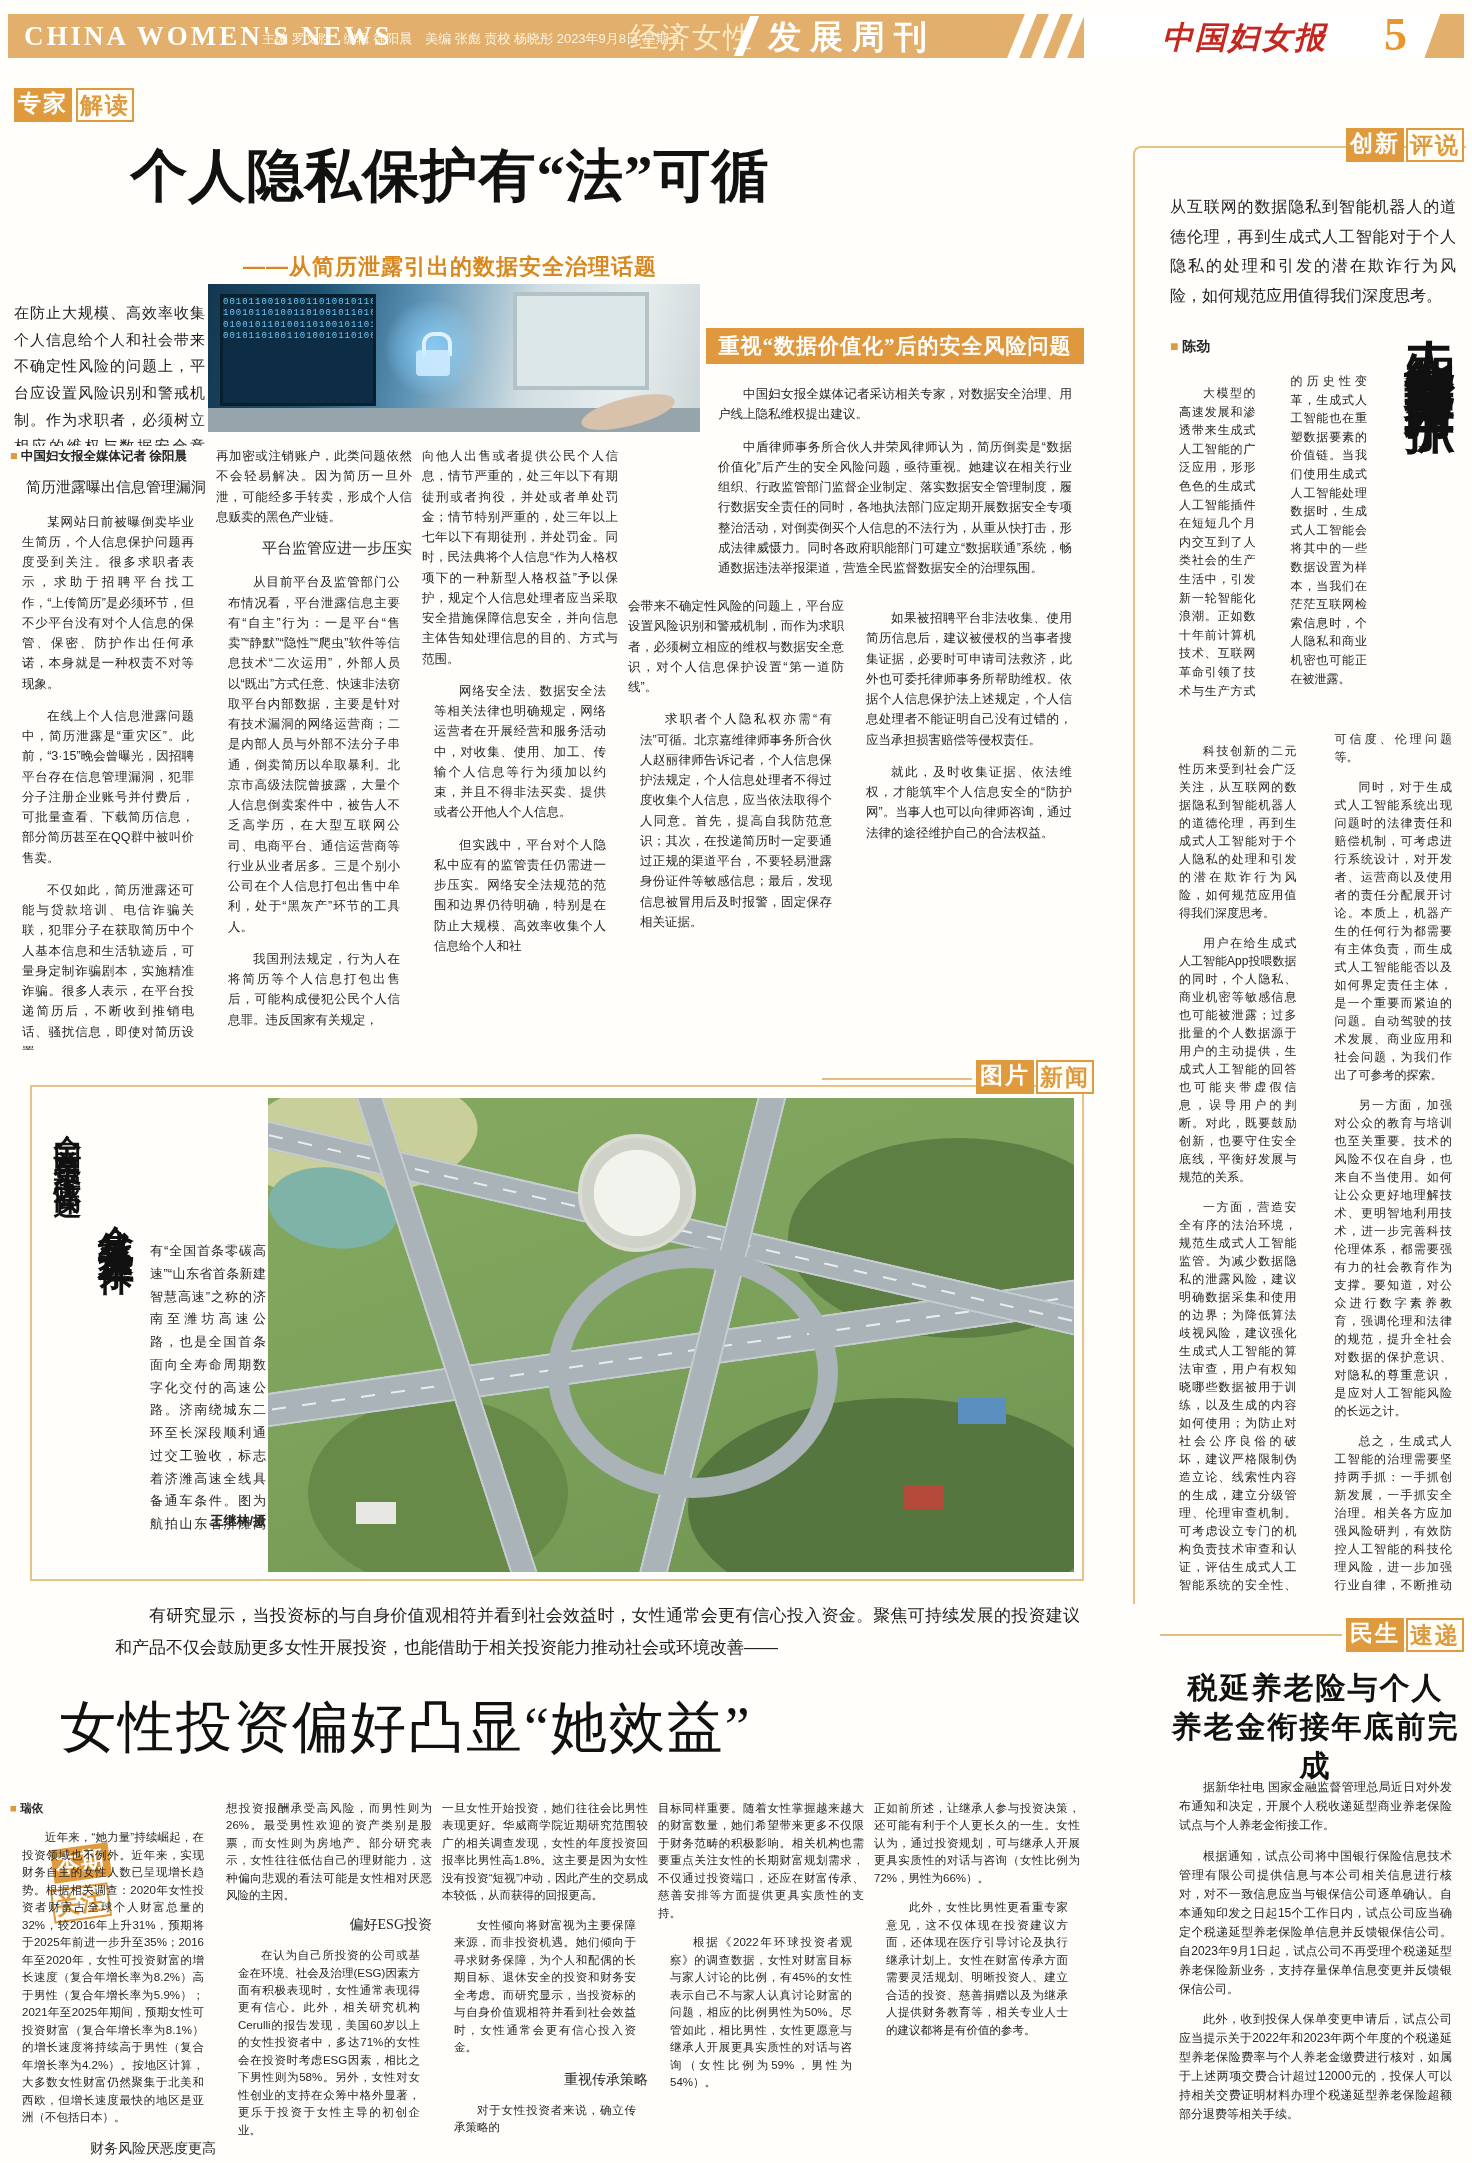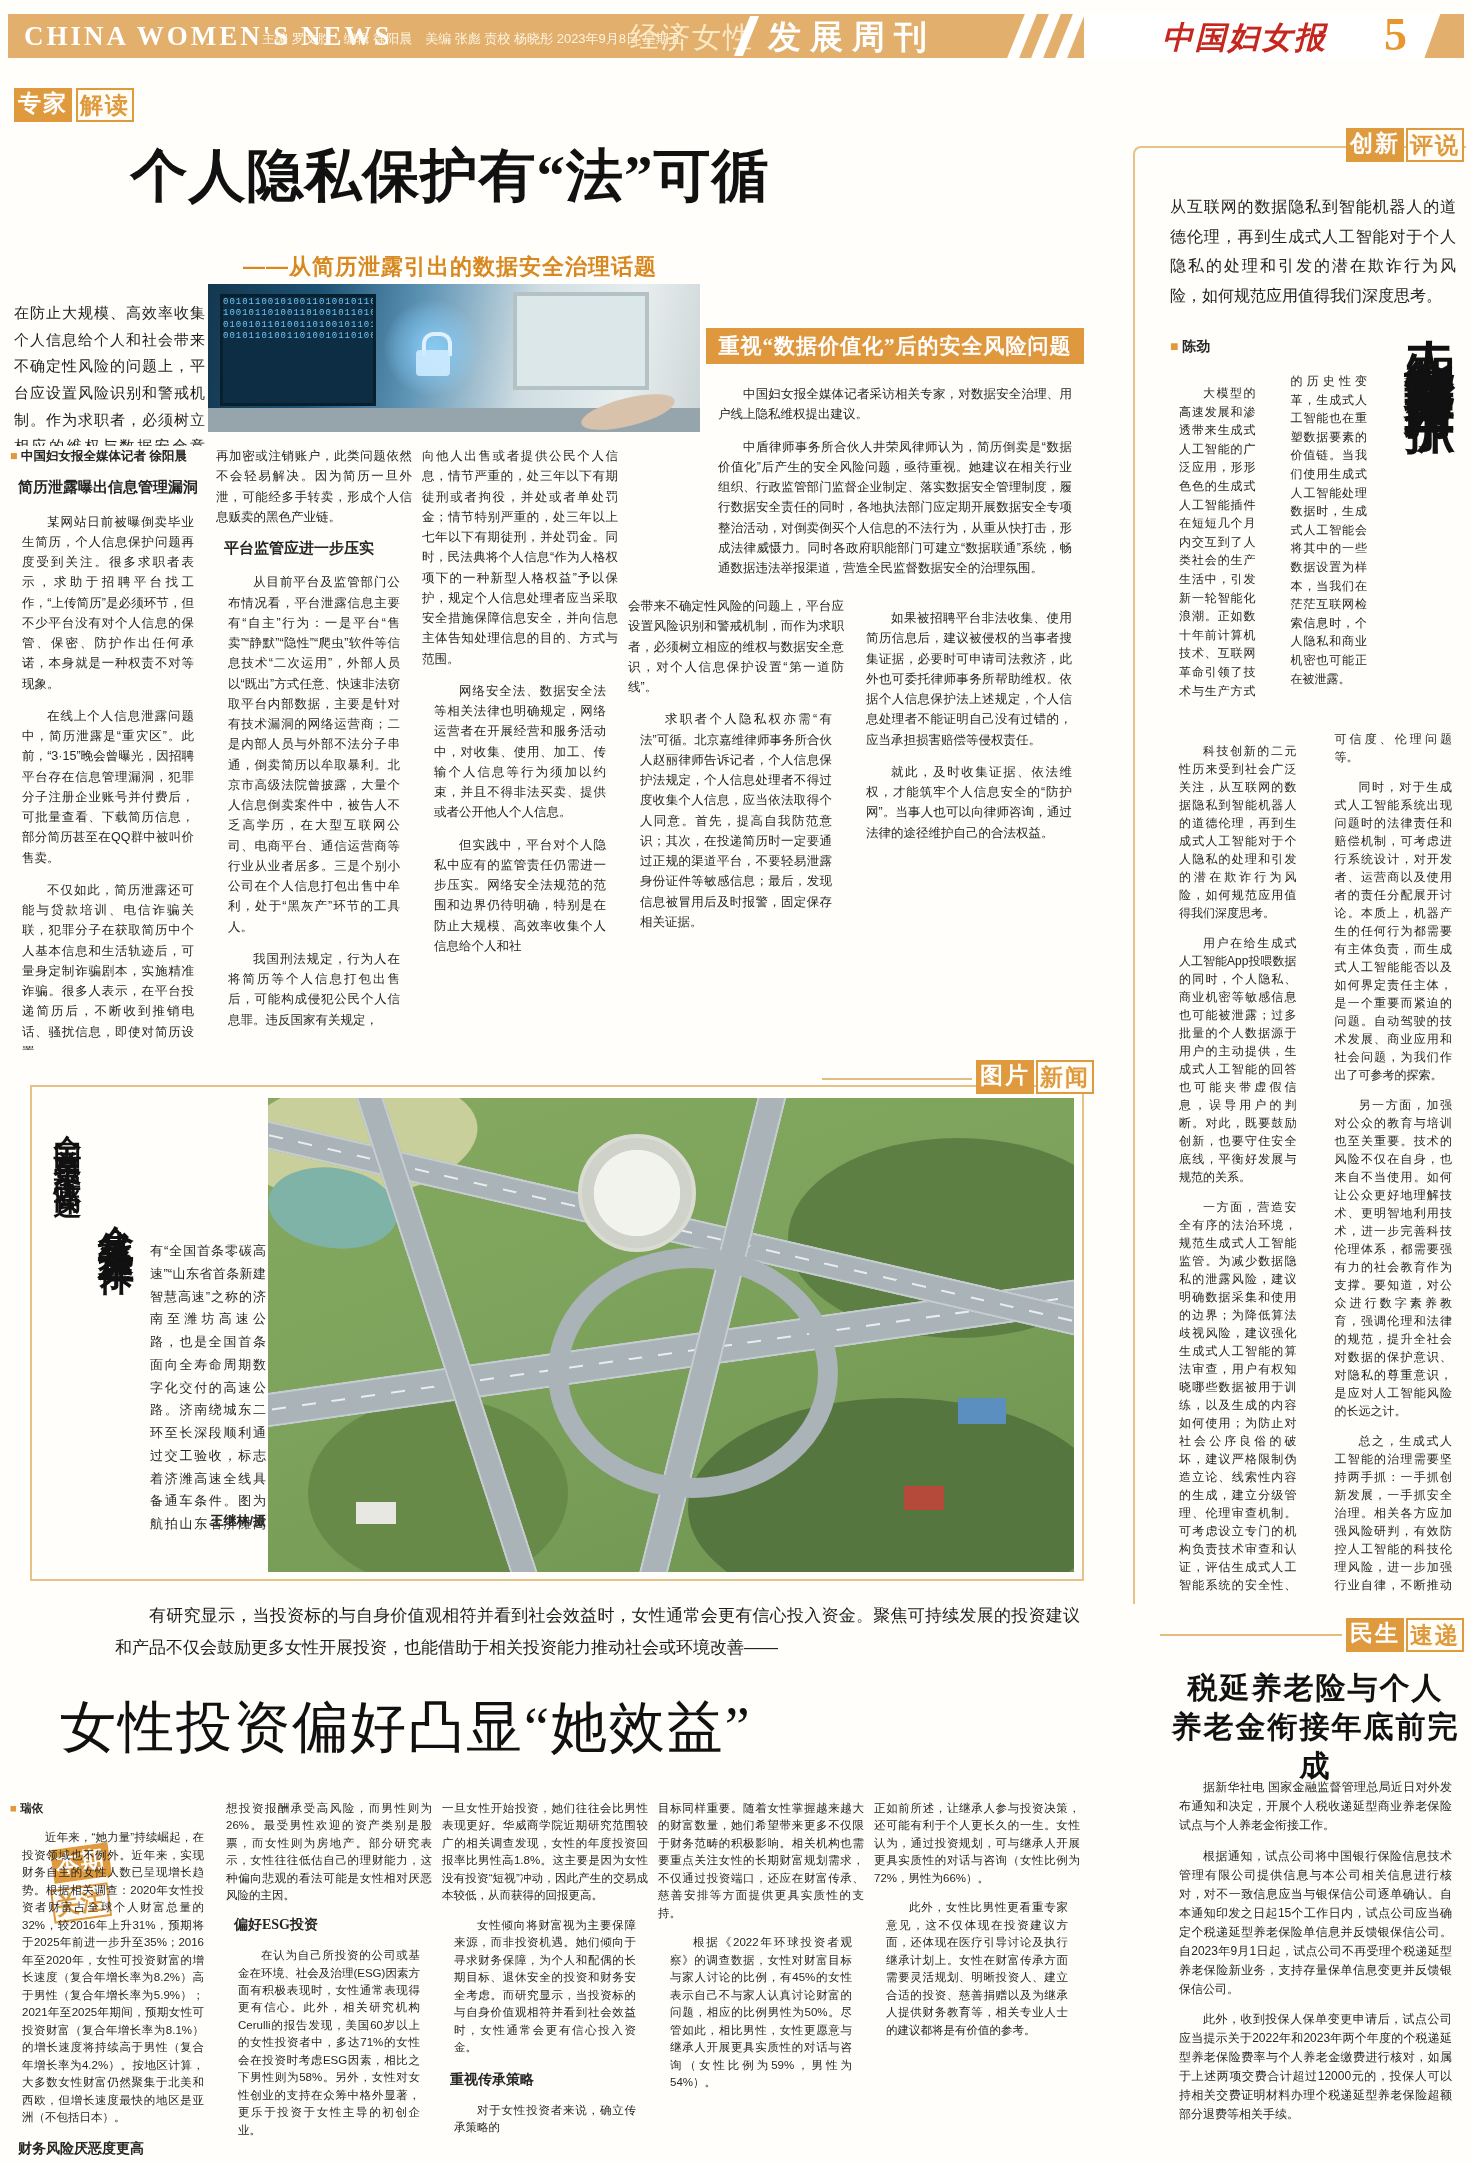--- a/index.html
+++ b/index.html
@@ -27,21 +27,21 @@
   .rule{background:#E4BC7D;height:2px;}
   
   .h1{font-size:57px;font-weight:700;color:#111;text-align:center;letter-spacing:1px;}
   .h1sub{font-size:22px;font-weight:700;color:#D8881F;text-align:center;letter-spacing:1px;}
   .intro-left{font-size:15px;line-height:1.78;text-align:justify;color:#1d1d1d;letter-spacing:1px;}
   .riskbox{background:#E0983F;color:#fff;font-size:21px;font-weight:700;text-align:center;line-height:36px;letter-spacing:1px;
            font-family:"Liberation Serif","DejaVu Serif",serif;}
   .risktext,.col{font-size:12.5px;line-height:1.62;text-align:justify;overflow:hidden;}
   .seg-p{text-indent:2em;margin:12px;}
   .seg-pc{margin:0;}
-  .seg-h{font-weight:700;text-align:left;margin:9px 8px;font-size:15px;text-indent:0;
+  .seg-h{font-weight:400;text-align:right;margin:9px 0;font-size:15px;text-indent:0;
          font-family:"Liberation Serif","DejaVu Serif",serif;}
   .seg-by{font-weight:700;margin-bottom:7px;text-indent:0;}
   .seg-by::before{content:"■ ";color:#DF9A3E;}
   
   .photo1{background:linear-gradient(100deg,#14374f 0%,#1d5273 22%,#5d93b5 42%,#cfdde2 64%,#e8eeee 84%,#ccd5d7 100%);overflow:hidden;}
   .p1-screen{left:12px;top:10px;width:150px;height:106px;background:#0d2d44;border:3px solid #081f2e;color:#6fc3ef;
              font-family:"Liberation Mono","DejaVu Sans Mono",monospace;font-size:9px;line-height:1.25;overflow:hidden;letter-spacing:1px;}
   .p1-glow{left:176px;top:16px;width:96px;height:96px;border-radius:50%;
            background:radial-gradient(circle,rgba(140,210,255,.85) 0%,rgba(140,210,255,.25) 55%,transparent 72%);}
   .p1-lockbody{left:208px;top:66px;width:34px;height:26px;background:rgba(205,235,255,.9);border-radius:4px;}

